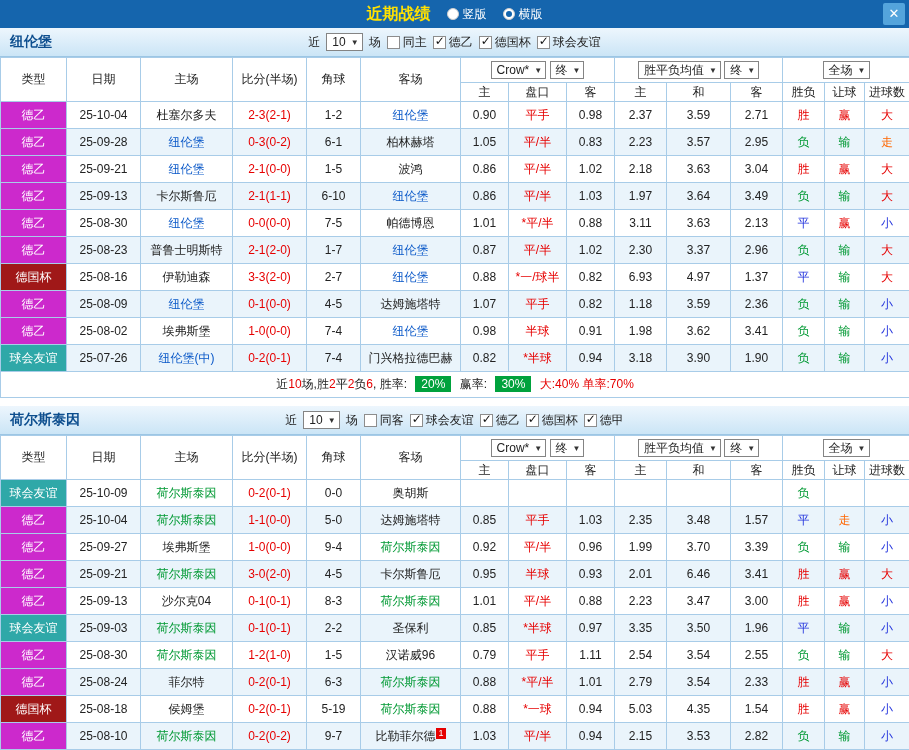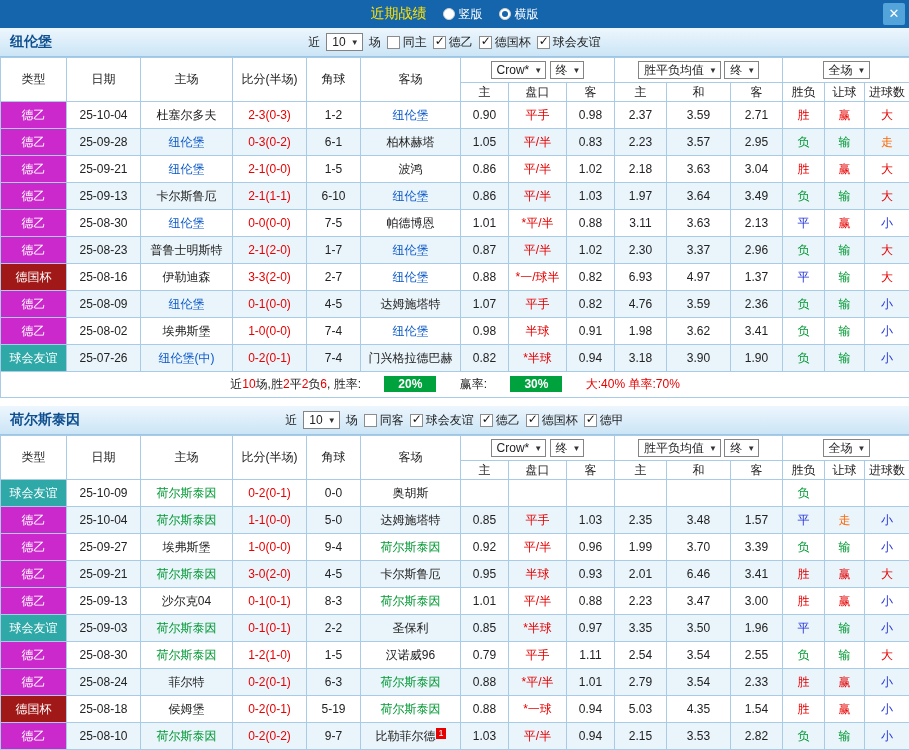--- a/index.html
+++ b/index.html
@@ -1,21 +1,21 @@
 <!DOCTYPE html>
 <html style="--topbar-bg: #1565AD; --title: #FFE100; --close-bg: #54A4DC; --teambar-from: #EDF6FD; --teambar-to: #CBE5F6; --team-title: #0D4E8E; --grid-border: #A8CCE8; --row-alt: #EAF4FB; --type-de2: #CC29CC; --type-cup: #A01818; --type-fri: #2FA8A8; --team-a: #0A58C8; --team-b: #009933; --red: #E60000; --green: #009933; --blue: #2233DD; --orange: #FF6600; --badge-bg: #00A23D;"><head>
 <meta charset="utf-8">
 <style>
   *{box-sizing:border-box;margin:0;padding:0}
   html,body{background:#fff}
   body{width:909px;height:750px;overflow:hidden;font-family:"Liberation Sans","DejaVu Sans",sans-serif;font-size:12px;color:#222}
 
   
   .topbar{position:relative;display:flex;align-items:center;justify-content:center;gap:16px;height:28px;background:var(--topbar-bg)}
-  .topbar .title{font-size:14px;font-weight:normal;color:var(--title)}
+  .topbar .title{font-size:16px;font-weight:bold;color:var(--title)}
   .radio-item{display:inline-flex;align-items:center;gap:4px;color:#fff;cursor:pointer}
   .radio{width:12px;height:12px;border-radius:50%;background:#fff;border:1px solid #cfcfcf;display:inline-block;position:relative}
   .radio.sel::after{content:"";position:absolute;left:2px;top:2px;width:6px;height:6px;border-radius:50%;background:var(--topbar-bg)}
   .close{position:absolute;right:4px;top:3px;width:22px;height:22px;background:var(--close-bg);color:#fff;font-size:13px;font-weight:bold;line-height:22px;text-align:center;border-radius:2px;cursor:pointer}
 
   
   .teambar{position:relative;height:29px;background:linear-gradient(var(--teambar-from),var(--teambar-to));border-bottom:1px solid #9cc6e4;display:flex;align-items:center;justify-content:center}
   .teamname{position:absolute;left:10px;font-weight:bold;font-size:14px;color:var(--team-title)}
   .filters{display:flex;align-items:center;gap:6px}
   .cbi{display:inline-flex;align-items:center;gap:3px;cursor:pointer}
@@ -43,21 +43,21 @@
   td.hcap{color:var(--red)}
   td.res.red{color:var(--red)}
   td.res.green{color:var(--green)}
   td.res.blue{color:var(--blue)}
   td.res.orange{color:var(--orange)}
   .redcard{display:inline-block;background:#e60000;color:#fff;font-size:9px;line-height:11px;padding:0 2px;margin-left:1px;vertical-align:4px}
 
   .summary{height:26px;background:#fff;text-align:center}
   .sum-black{color:#222}
   .sum-red{color:var(--red)}
-  .sum-badge{background:var(--badge-bg);color:#fff;padding:1px 14px;margin:0 20px;font-weight:bold}
+  .sum-badge{background:var(--badge-bg);color:#fff;padding:1px 6px;margin:0 5px;font-weight:normal}
 
   .panel2{margin-top:8px}
 </style>
 </head>
 <body>
 
 <div class="topbar">
   <span class="title">近期战绩</span>
   <label class="radio-item">
     <span class="radio"></span>
@@ -163,21 +163,21 @@
         <th>胜负</th>
         <th>让球</th>
         <th>进球数</th>
       </tr>
     </thead>
     <tbody>
         <tr>
           <td class="type de2">德乙</td>
           <td>25-10-04</td>
           <td class="team">杜塞尔多夫</td>
-          <td class="score">2-3(0-3)</td>
+          <td class="score">2-3(2-1)</td>
           <td>1-2</td>
           <td class="team f0"><span>纽伦堡</span></td>
           <td class="num">0.90</td>
           <td class="hcap">平手</td>
           <td class="num">0.98</td>
           <td class="num">2.37</td>
           <td class="num">3.59</td>
           <td class="num">2.71</td>
           <td class="res red">胜</td>
           <td class="res red">赢</td>
@@ -288,21 +288,21 @@
         <tr>
           <td class="type de2">德乙</td>
           <td>25-08-09</td>
           <td class="team f0">纽伦堡</td>
           <td class="score">0-1(0-0)</td>
           <td>4-5</td>
           <td class="team"><span>达姆施塔特</span></td>
           <td class="num">1.07</td>
           <td class="hcap">平手</td>
           <td class="num">0.82</td>
-          <td class="num">4.76</td>
+          <td class="num">1.18</td>
           <td class="num">3.59</td>
           <td class="num">2.36</td>
           <td class="res green">负</td>
           <td class="res green">输</td>
           <td class="res blue">小</td>
         </tr>
         <tr>
           <td class="type de2">德乙</td>
           <td>25-08-02</td>
           <td class="team">埃弗斯堡</td>

